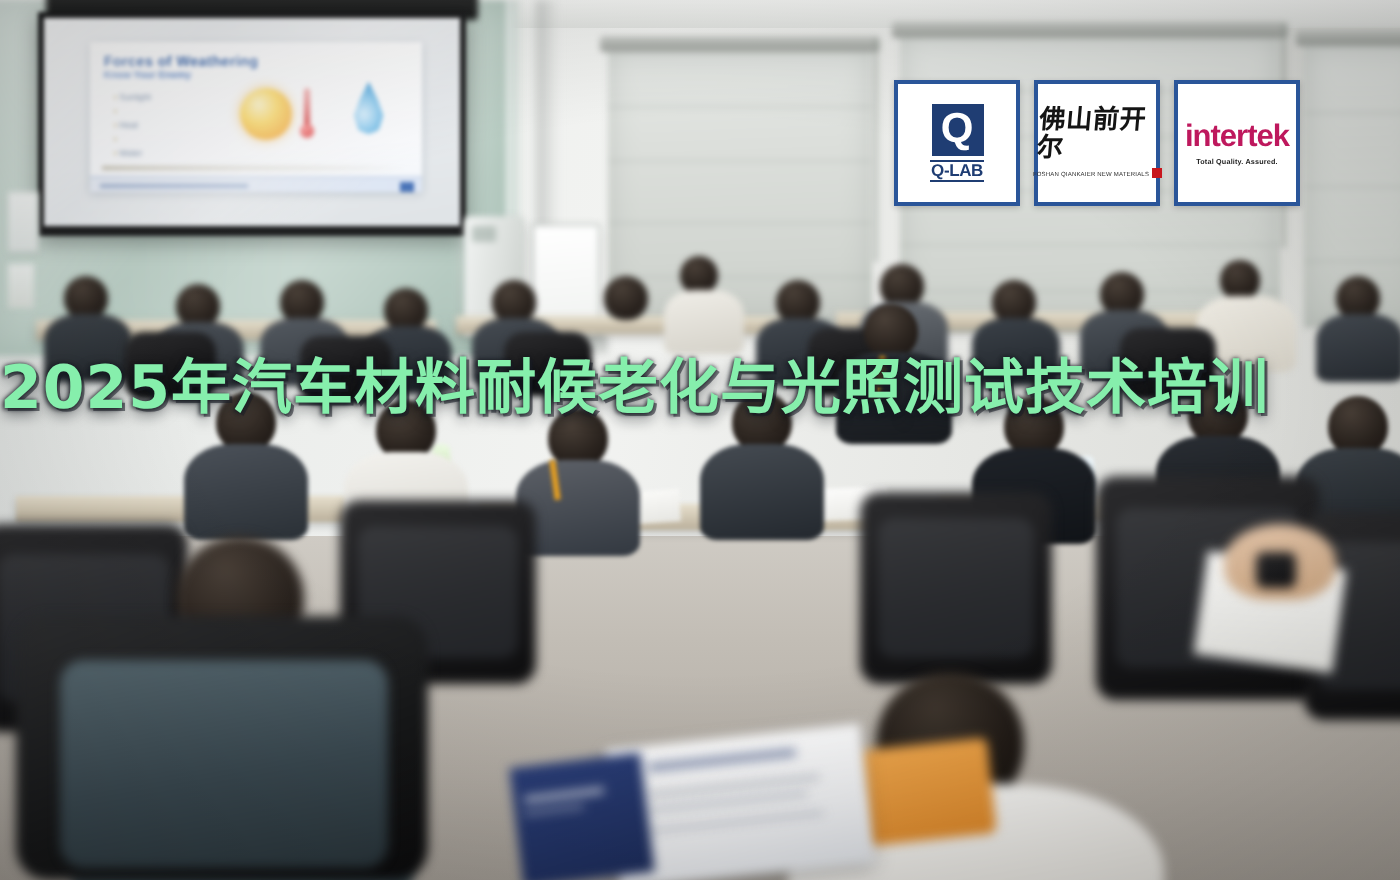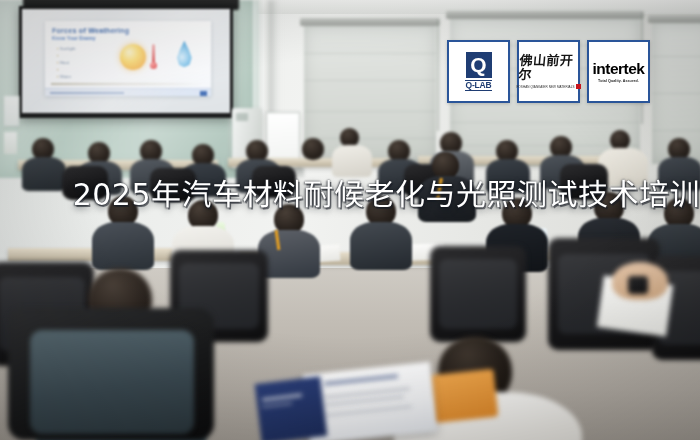--- a/index.html
+++ b/index.html
@@ -277,34 +277,34 @@
     font-family:"DejaVu Serif",serif; line-height:14px;
     transform:skewX(-5deg);
   }
   .cn-sub{
     margin-top:2px; font-size:3px; color:#2a2a2a; letter-spacing:.1px;
     white-space:nowrap; display:flex; align-items:center; gap:1px;
   }
   .cn-seal{ width:5px; height:5px; background:#c8161d; display:inline-block; }
   
   .itk-word{
-    font-size:15.5px; font-weight:bold; color:#000000; letter-spacing:-.5px;
+    font-size:15.5px; font-weight:bold; color:#be185d; letter-spacing:-.5px;
     line-height:16px;
   }
   .itk-sub{
     margin-top:2px; font-size:3.6px; font-weight:bold; color:#222; letter-spacing:.1px;
     white-space:nowrap;
   }
 
   
   .headline{
     position:absolute; left:0; right:0; top:176px; z-index:40;
-    text-align:right; color:#ffffff;
+    text-align:left; color:#86efac;
     font-family:"DejaVu Sans","Liberation Sans",sans-serif;
-    font-weight:normal;
+    font-weight:bold;
     text-shadow:
        0 0 2px rgba(20,24,30,.85),
        1.5px 1.5px 0 rgba(25,30,38,.55),
       -1px 1px 2px rgba(20,25,32,.55),
        0 3px 7px rgba(10,14,20,.55);
   }
   .hl-line1{ font-size:30px; line-height:38px; letter-spacing:.5px; }
   .hl-line2{ font-size:30px; line-height:42px; letter-spacing:.5px; }
 
   .vignette{

